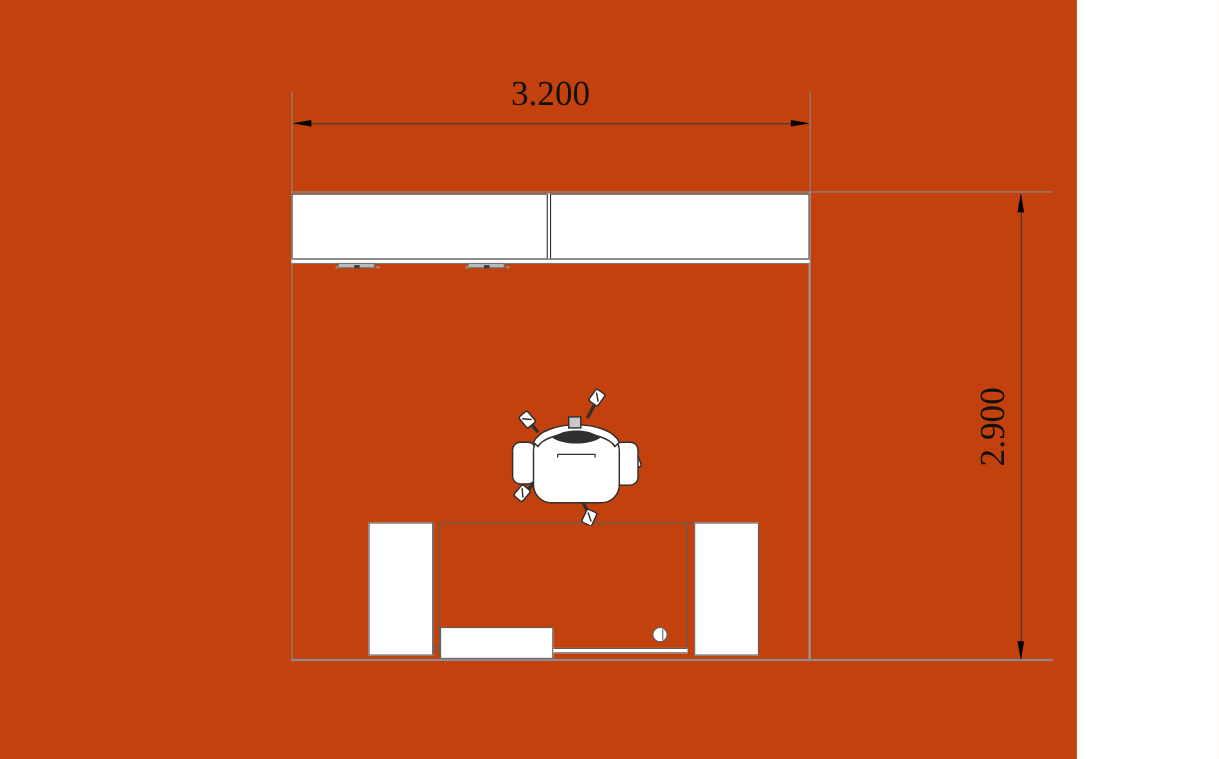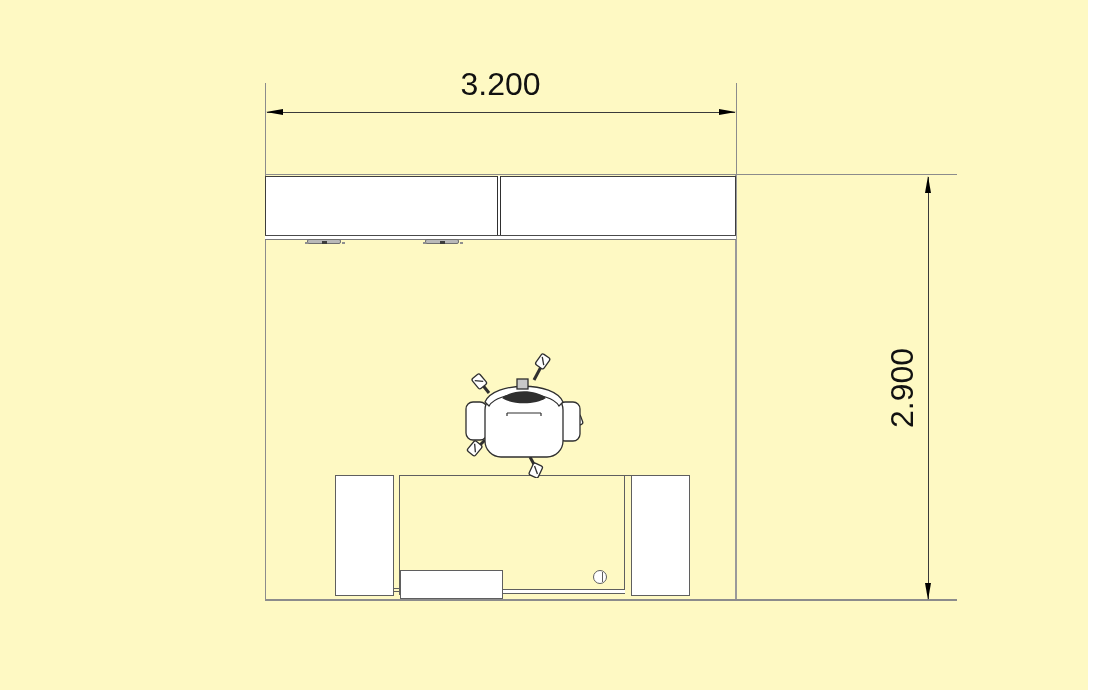--- a/index.html
+++ b/index.html
@@ -1,21 +1,21 @@
 <!DOCTYPE html>
 <html><head>
 <meta charset="utf-8">
 <style>
   html,body{margin:0;padding:0;background:#ffffff;}
   .canvas{
     position:relative;
-    width:1088px;height:690px;
-    background:#fef9c3;
+    width:979px;height:690px;
+    background:#c2410c;
     overflow:hidden;
-    font-family:Liberation Sans, sans-serif;
+    font-family:Liberation Serif, serif;
   }
   .abs{position:absolute;box-sizing:border-box;}
   
   .wall-line{background:#8c8c8c;}
   .dim-line{background:#3a3a3a;}
   .desk-line{background:#5f5f5f;}
   
   .dim-text{
     position:absolute;
     font-size:32px;

